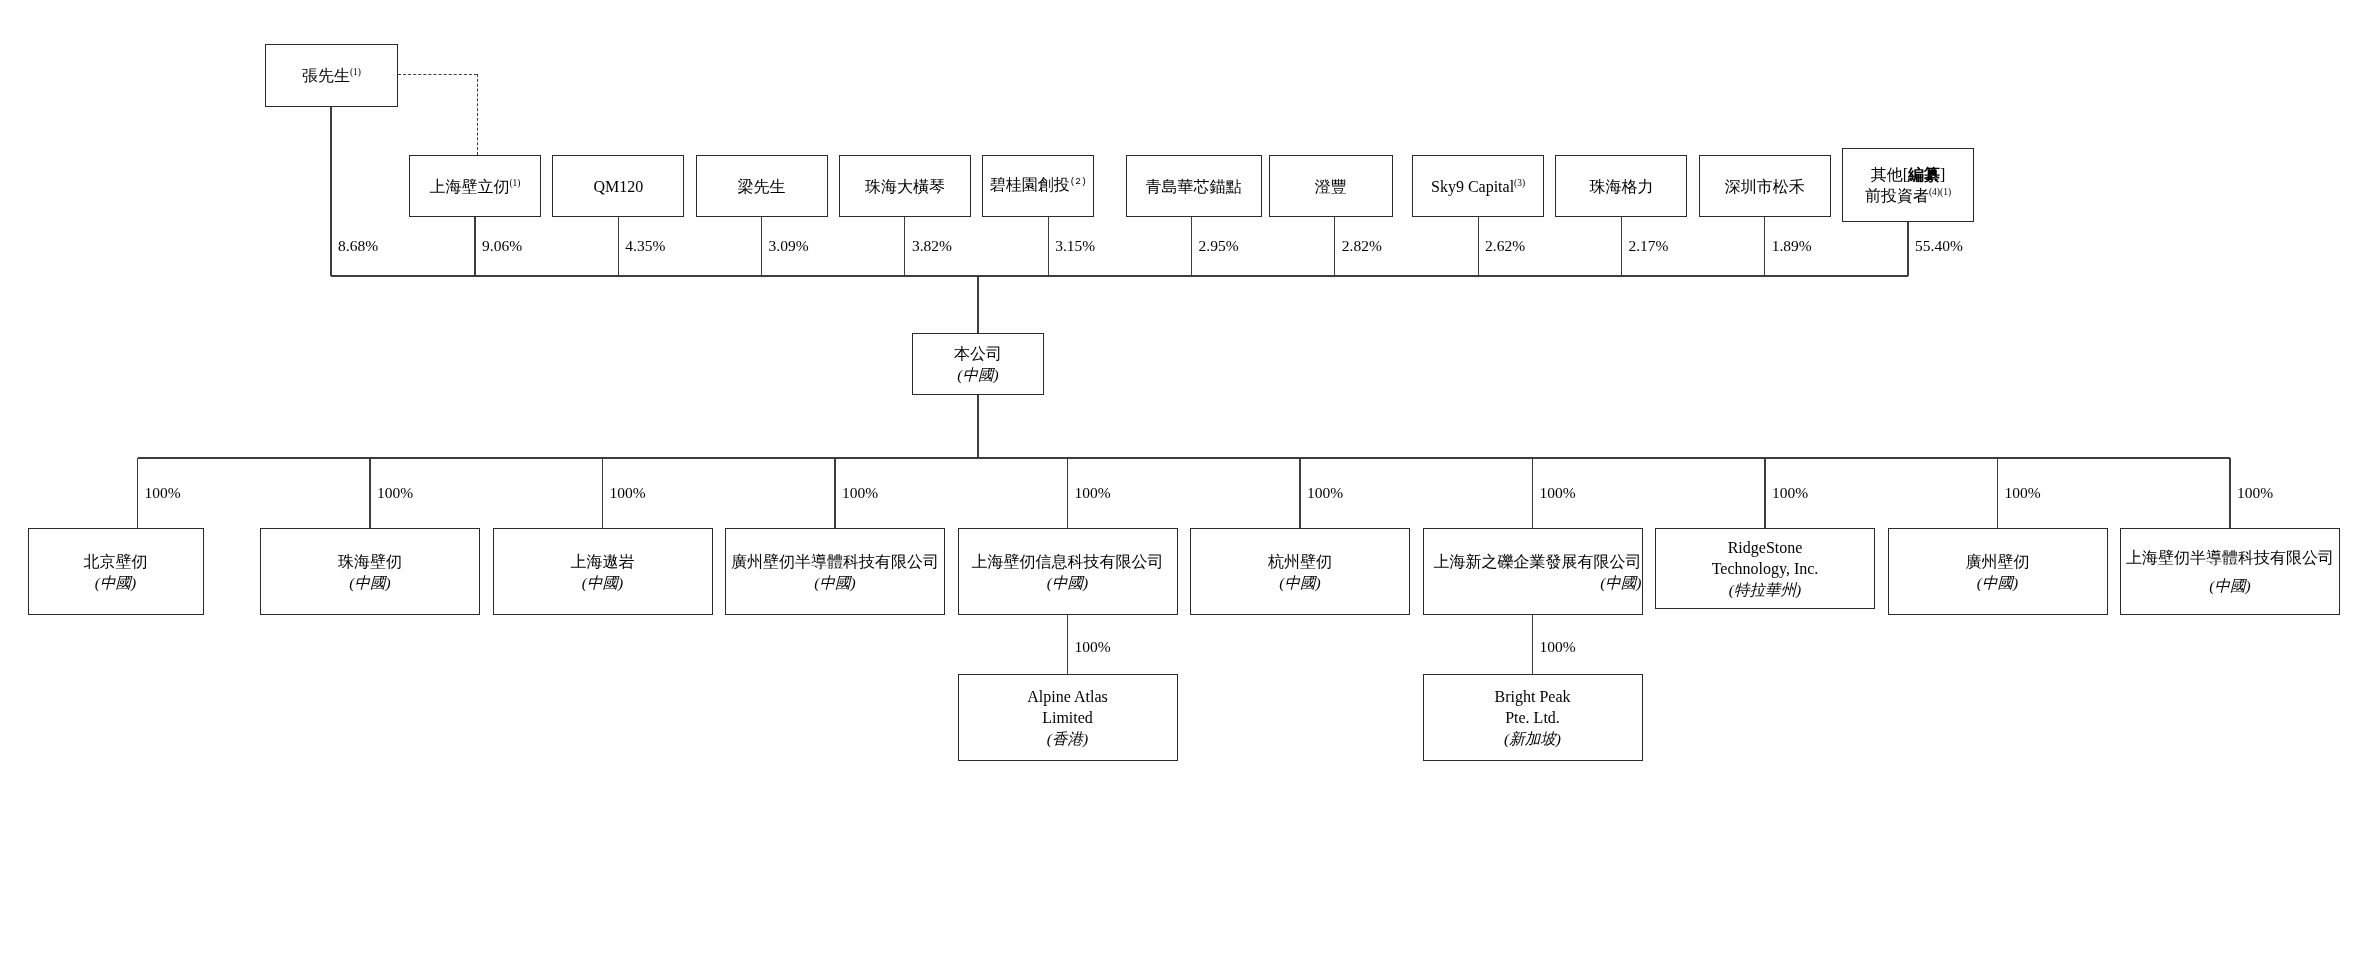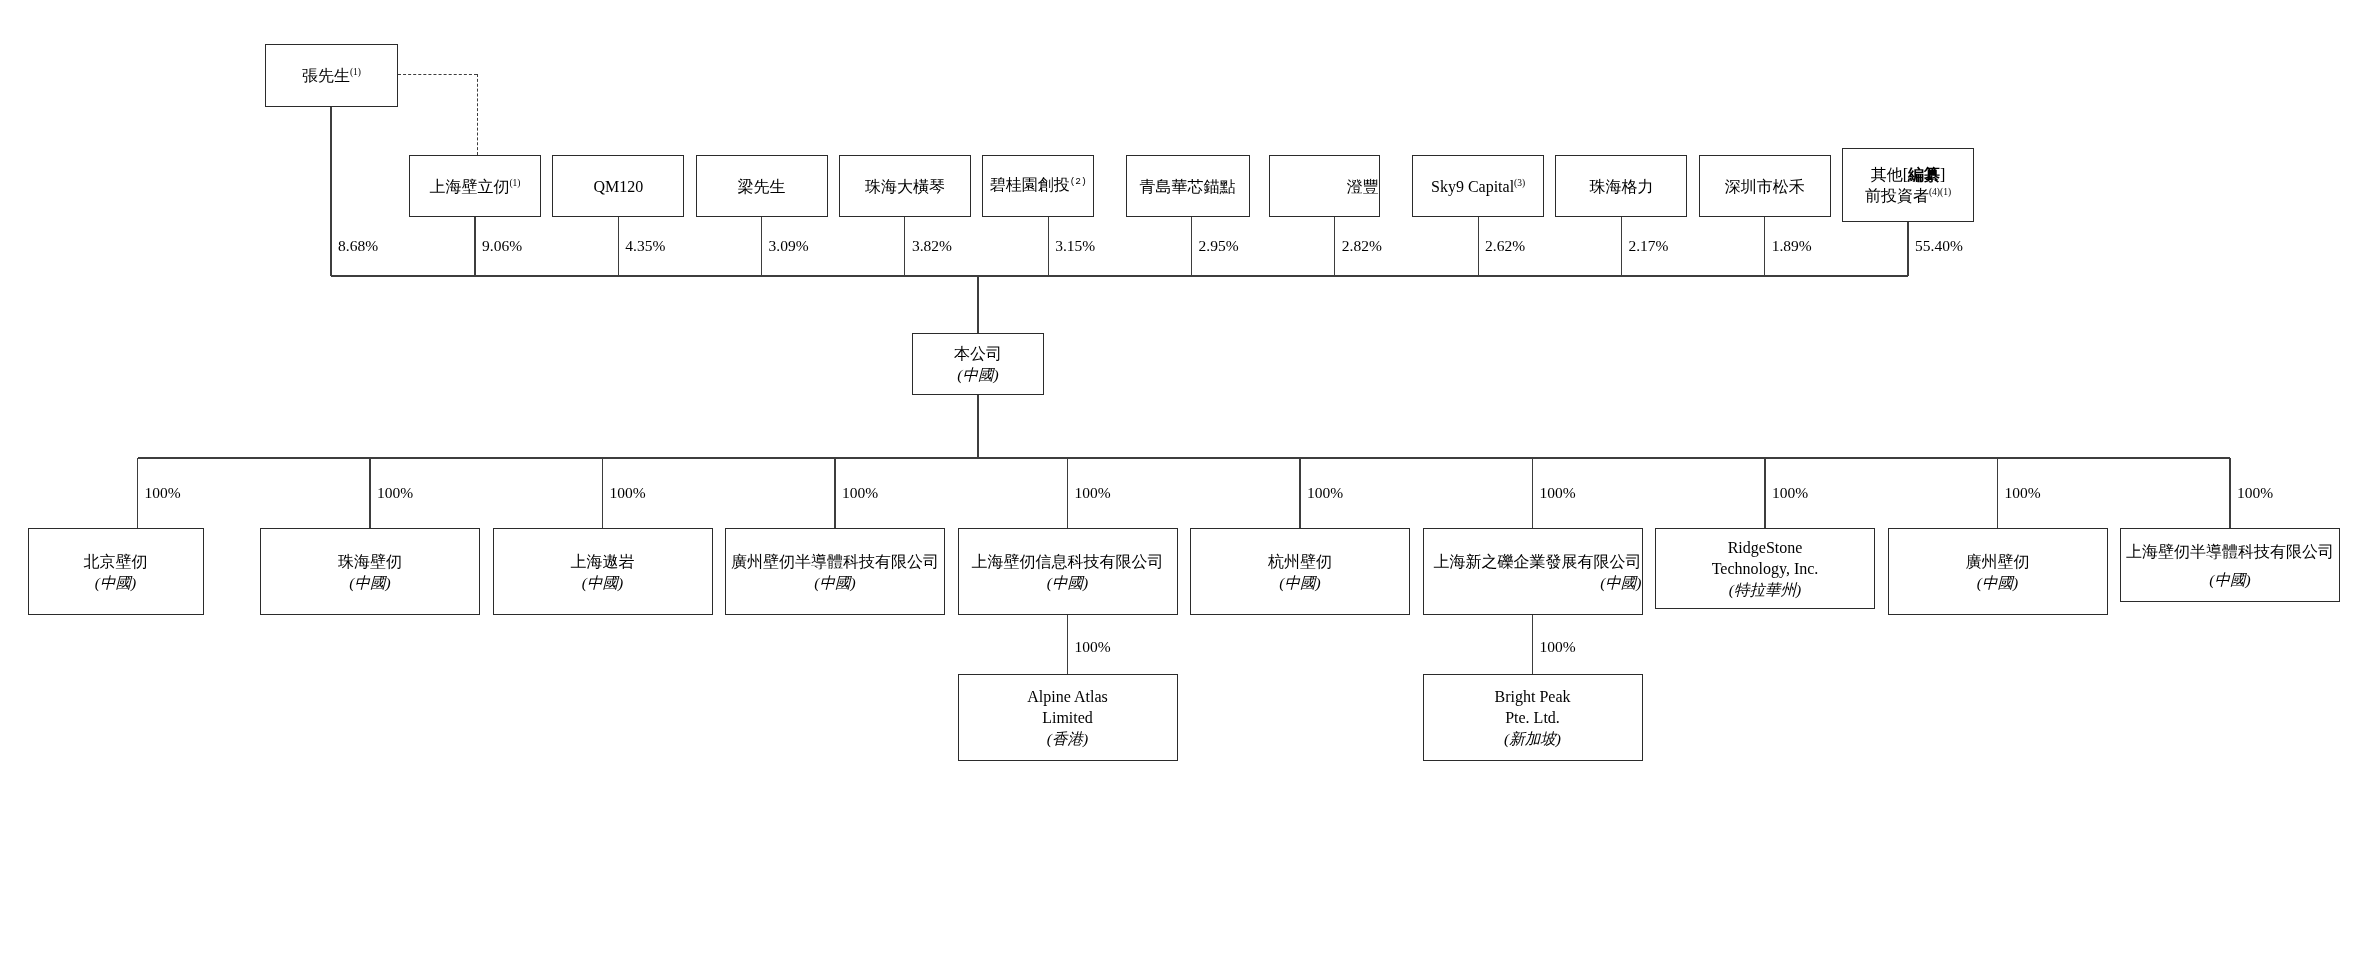--- a/index.html
+++ b/index.html
@@ -92,24 +92,24 @@
     </div>
     <div class="box" style="left: 695.6px; top: 155px; width: 132px; height: 62px;">
       <div><span>梁先生</span></div>
     </div>
     <div class="box" style="left: 838.9px; top: 155px; width: 132px; height: 62px;">
       <div><span>珠海大橫琴</span></div>
     </div>
     <div class="box" style="left: 982.2px; top: 155px; width: 112px; height: 62px; font-family: Liberation Mono, monospace;">
       <div><span>碧桂園創投</span><sup class="fnote">(2)</sup></div>
     </div>
-    <div class="box" style="left: 1125.5px; top: 155px; width: 124px; height: 62px;">
+    <div class="box" style="left: 1125.5px; top: 155px; width: 136px; height: 62px;">
       <div><span>青島華芯錨點</span></div>
     </div>
-    <div class="box" style="left: 1268.8px; top: 155px; width: 111px; height: 62px; align-items: flex-end;">
+    <div class="box" style="left: 1268.8px; top: 155px; width: 124px; height: 62px;">
       <div><span>澄豐</span></div>
     </div>
     <div class="box" style="left: 1412.1px; top: 155px; width: 132px; height: 62px;">
       <div><span>Sky9 Capital</span><sup class="fnote">(3)</sup></div>
     </div>
     <div class="box" style="left: 1555.4px; top: 155px; width: 132px; height: 62px;">
       <div><span>珠海格力</span></div>
     </div>
     <div class="box" style="left: 1698.7px; top: 155px; width: 132px; height: 62px;">
       <div><span>深圳市松禾</span></div>
@@ -152,21 +152,21 @@
     </div>
     <div class="box" style="left: 1655px; top: 528px; width: 220px; height: 81px;">
       <div>RidgeStone</div>
       <div>Technology, Inc.</div>
       <div class="loc">(特拉華州)</div>
     </div>
     <div class="box" style="left: 1887.5px; top: 528px; width: 220px; height: 87px;">
       <div>廣州壁仞</div>
       <div class="loc">(中國)</div>
     </div>
-    <div class="box" style="left: 2120px; top: 528px; width: 220px; height: 74px; gap: 7px;">
+    <div class="box" style="left: 2120px; top: 528px; width: 220px; height: 87px; gap: 7px;">
       <div>上海壁仞半導體科技有限公司</div>
       <div class="loc">(中國)</div>
     </div>
     <div class="box" style="left: 957.5px; top: 674px; width: 220px; height: 87px;">
       <div>Alpine Atlas</div>
       <div>Limited</div>
       <div class="loc">(香港)</div>
     </div>
     <div class="box" style="left: 1422.5px; top: 674px; width: 220px; height: 87px;">
       <div>Bright Peak</div>

